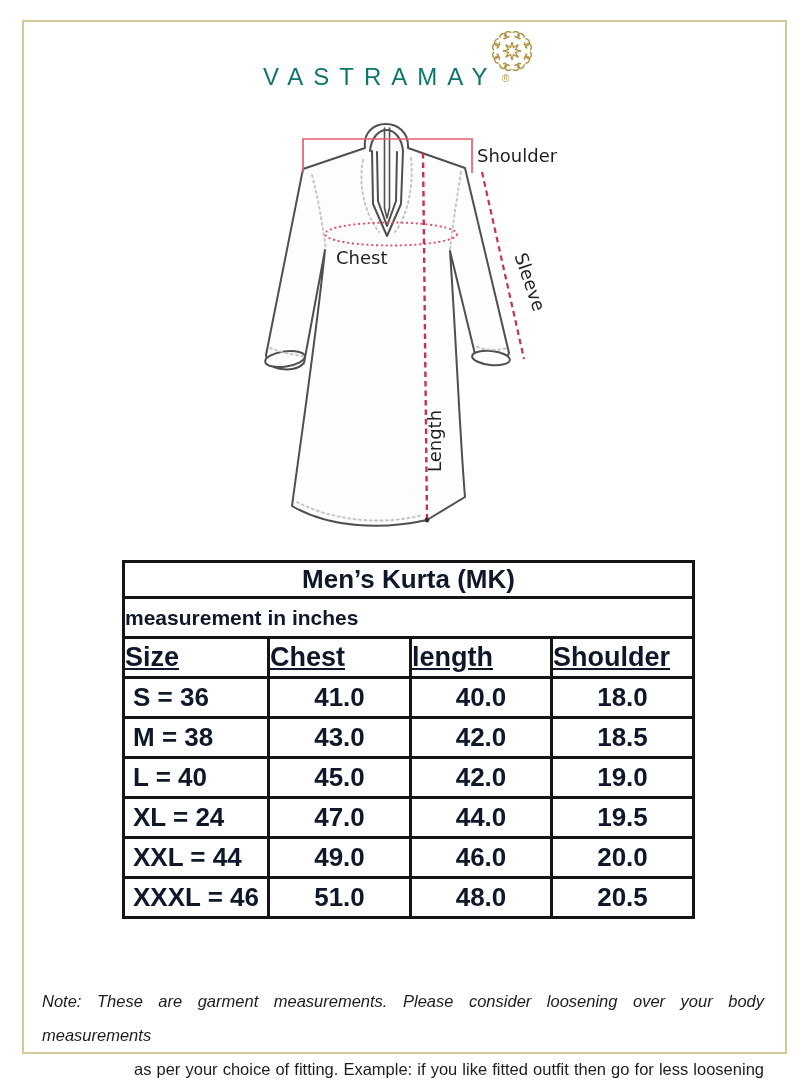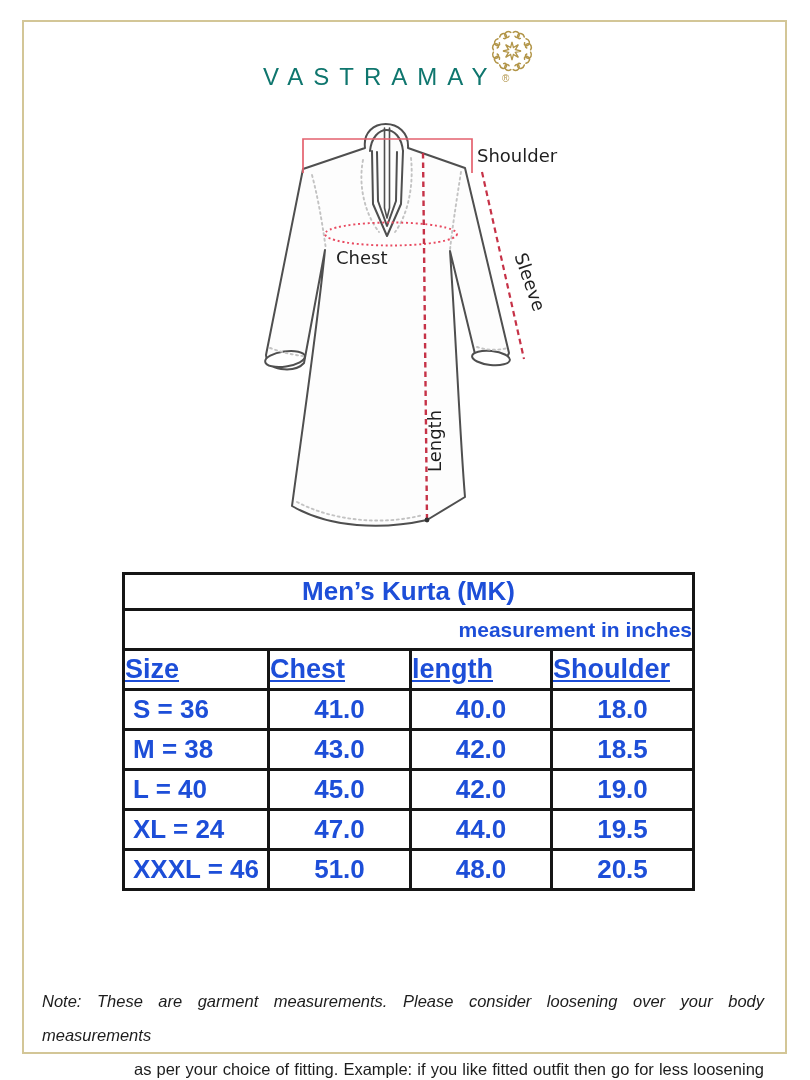--- a/index.html
+++ b/index.html
@@ -8,25 +8,25 @@
   .frame { position:absolute; left:22px; top:20px; width:761px; height:1030px;
            border:2px solid #d3c697; }
   .brand-text { position:absolute; left:263px; top:63px; font-size:24px;
                 letter-spacing:10px; color:#0f766e; white-space:nowrap; }
   .brand-reg { position:absolute; left:502px; top:73px; font-size:10px; color:#b09347; }
   .ornament { position:absolute; left:488px; top:27px; }
 
   .kurta { position:absolute; left:120px; top:108px; }
   .kurta text { font-family:"DejaVu Sans","Liberation Sans",sans-serif; fill:#1f1f1f; }
 
-  .size-table { position:absolute; left:122px; top:572px; border-collapse:collapse;
-                table-layout:fixed; font-weight:bold; color:#1d4ed8; }
+  .size-table { position:absolute; left:122px; top:560px; border-collapse:collapse;
+                table-layout:fixed; font-weight:bold; color:#0f172a; }
   .size-table td, .size-table th { border:3px solid #151515; padding:0; background:#fff; }
   .t-title td { height:33px; font-size:26px; text-align:center; }
-  .t-sub td   { height:37px; font-size:21px; text-align:right; }
+  .t-sub td   { height:37px; font-size:21px; text-align:left; }
   .t-head th  { height:37px; font-size:27px; text-align:left;text-decoration:underline; }
   .t-row td   { height:37px; font-size:26px; text-align:center; }
   .t-row td.size-cell { text-align:left; padding-left:8px;margin-top:40px; }
 
   .note { position:absolute; left:42px; top:984px; width:722px; font-size:16.5px;
           line-height:34px; color:#1d1d1d; }
   .note .l1 { text-align:justify; text-align-last:justify;font-style:italic; }
   .note .l2 { margin-left:92px; text-align:justify; text-align-last:justify; }
 </style>
 </head>
@@ -163,20 +163,26 @@
         <td>42.0</td>
         <td>19.0</td>
       </tr>
       <tr class="t-row">
         <td class="size-cell">XL = 24</td>
         <td>47.0</td>
         <td>44.0</td>
         <td>19.5</td>
       </tr>
       <tr class="t-row">
+        <td class="size-cell">XXL = 44</td>
+        <td>49.0</td>
+        <td>46.0</td>
+        <td>20.0</td>
+      </tr>
+      <tr class="t-row">
         <td class="size-cell">XXXL = 46</td>
         <td>51.0</td>
         <td>48.0</td>
         <td>20.5</td>
       </tr>
     </tbody>
   </table>
 
   <div class="note">
     <div class="l1">Note: These are garment measurements. Please consider loosening over your body measurements</div>

